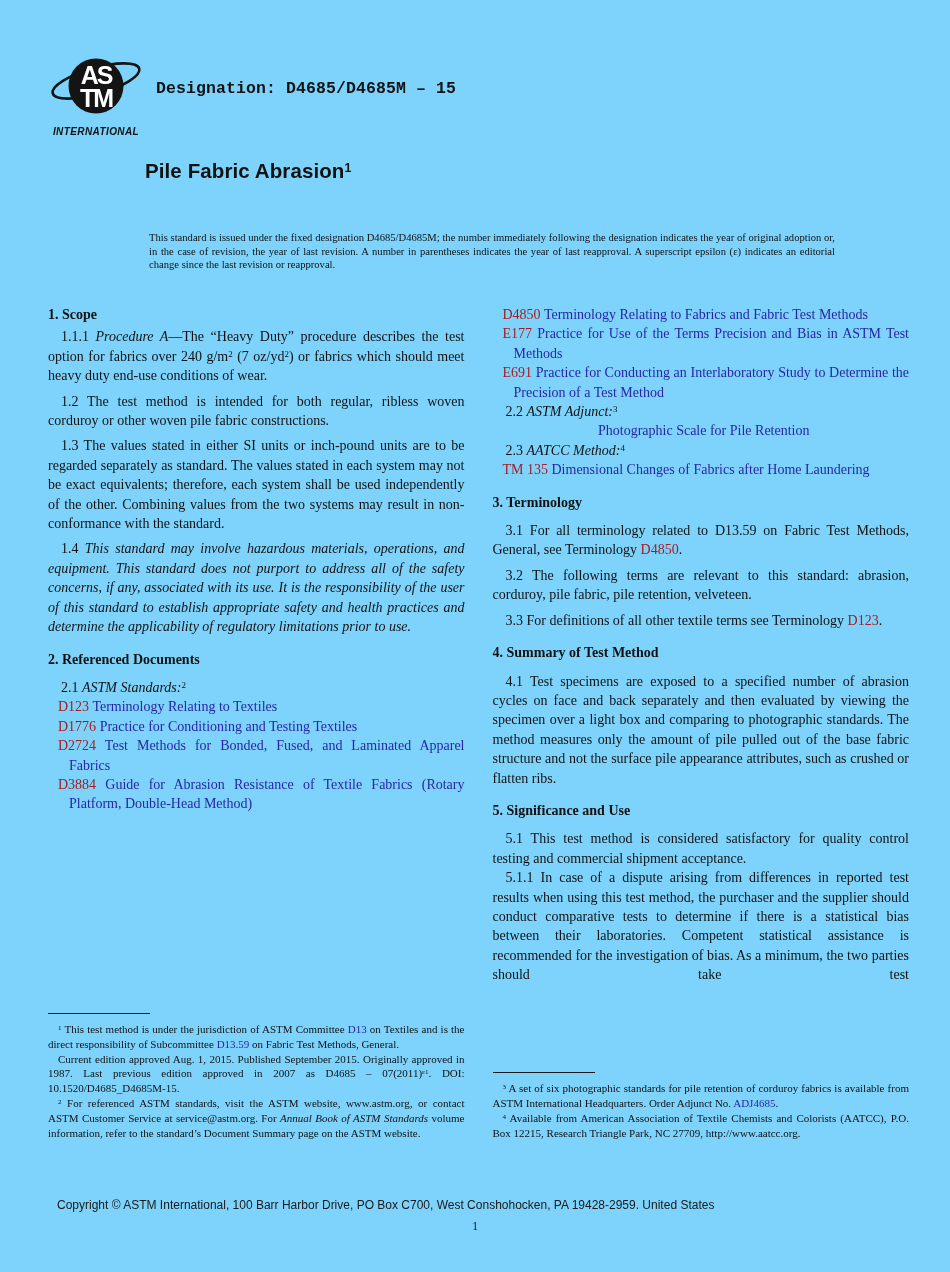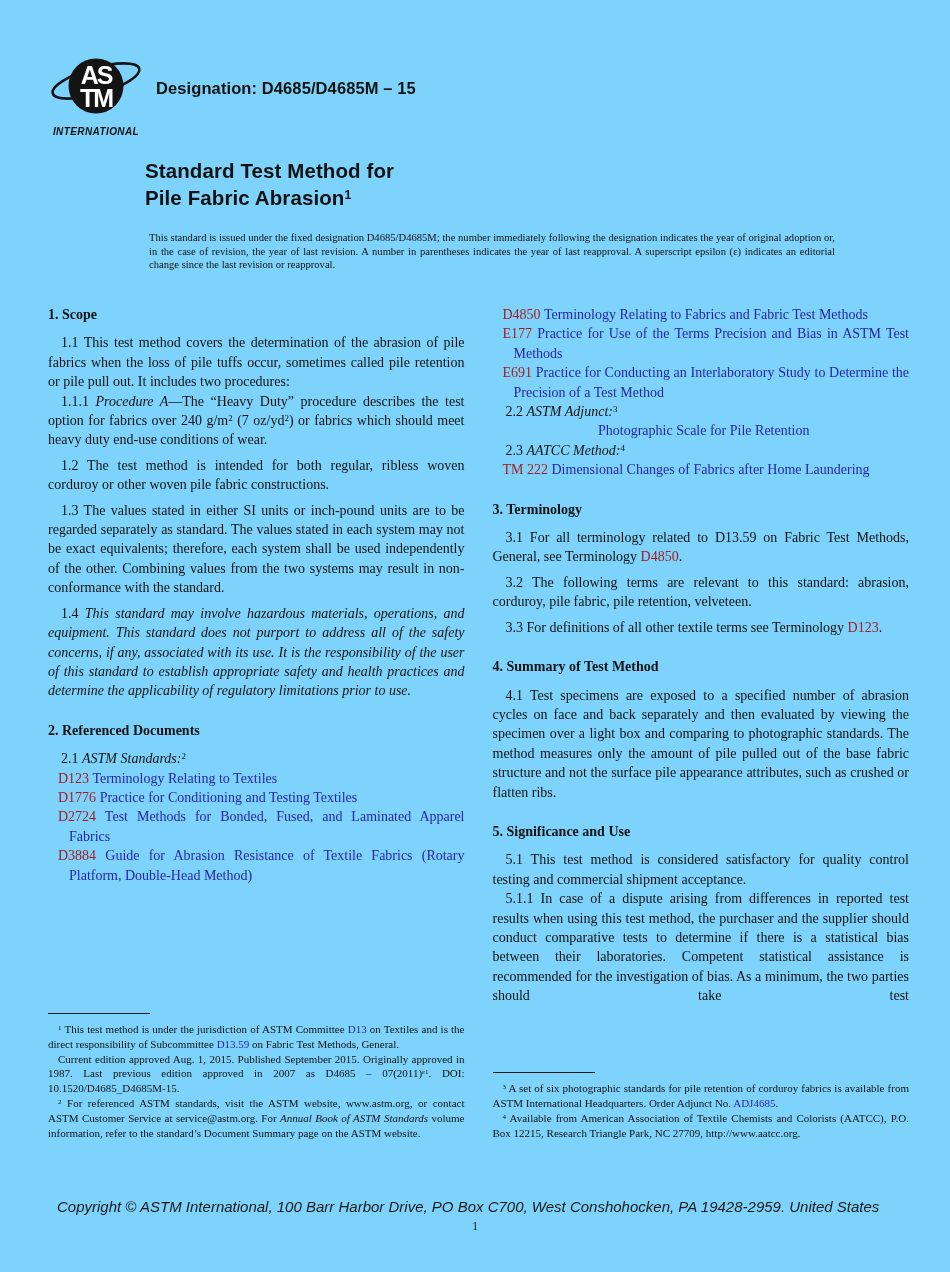--- a/index.html
+++ b/index.html
@@ -6,59 +6,59 @@
   * { box-sizing: border-box; }
   body { margin:0; background:#fff; }
   .page { position:relative; width:950px; height:1272px; background:#7dd3fc;
           font-family:"Liberation Serif", serif; color:var(--ink); overflow:hidden; }
 
   
   .header { position:absolute; left:48px; top:55px; display:flex; align-items:flex-start; }
   .logo { width:96px; text-align:center; }
   .logo-intl { font-family:"Liberation Sans", sans-serif; font-weight:bold; font-style:italic;
                font-size:10px; letter-spacing:0.4px; margin-top:1px; }
-  .designation { font-family:Liberation Sans, sans-serif; font-weight:bold;
+  .designation { font-family:Liberation Mono, monospace; font-weight:bold;
                  font-size:16.5px; margin:24px 0 0 12px; letter-spacing:0.1px; }
 
   
   .title-block { position:absolute; left:145px; top:157px; font-family:"Liberation Sans", sans-serif;
                  font-weight:bold; font-size:20.5px; line-height:27px; letter-spacing:0.1px; }
   .title-block sup { font-size:60%; position:relative; top:-0.5em; vertical-align:baseline; }
 
   
   .disclaimer { position:absolute; left:149px; top:231px; width:686px;
                 font-size:10.6px; line-height:13.6px; text-align:justify; }
 
   
   .columns { position:absolute; left:48px; top:305px; width:861px; height:836px;
              display:flex; gap:28px; }
   .col { flex:1; display:flex; flex-direction:column; font-size:14px; line-height:19.4px;
          text-align:justify; }
   .blk { margin:0; }
-  .blk.h  { font-weight:bold; margin-top:20px; margin-bottom:3px; text-align:left; }
+  .blk.h  { font-weight:bold; margin-top:13px; margin-bottom:3px; text-align:left; }
   .blk.p  { text-indent:13px; margin-top:6px; }
   .blk.pc { text-indent:13px; margin-top:0; }
   .blk.ref { padding-left:21px; text-indent:-11px; margin-top:0; }
   .blk.refline { padding-left:6px; margin-top:0; text-align:center; }
   .blk.last { text-align-last:justify; }
   .col > .blk:first-child { margin-top:0; }
 
   sup, .sup { font-size:64%; position:relative; top:-0.45em; vertical-align:baseline; line-height:0; }
   .i { font-style:italic; }
   .red  { color:var(--red); }
   .blue { color:var(--blue); }
 
   
   .footnotes { margin-top:auto; font-size:11px; line-height:14.9px; }
   .fn-rule { width:102px; border-top:1.2px solid #1a1a1a; margin:0 0 8px 0; }
   .fn { text-indent:10px; }
 
   
   .copyright { position:absolute; left:57px; top:1198px; font-family:"Liberation Sans", sans-serif;
-               font-size:15px; color:#1a1a1a;font-style:italic; }
+               font-size:12px; color:#1a1a1a; }
   .pagenum { position:absolute; left:0; top:1220px; width:100%; text-align:center; font-size:11.5px; }
 </style>
 </head>
 <body>
 
 <div class="page">
 
   <div class="header">
     <div class="logo">
       <svg width="96" height="66" viewBox="0 0 96 66">
@@ -66,30 +66,28 @@
         <circle cx="48" cy="31" r="27.5" fill="#141414"></circle>
         <text x="48" y="29" text-anchor="middle" fill="#ffffff" font-family="Liberation Sans, sans-serif" font-weight="bold" font-size="25" letter-spacing="-2">AS</text>
         <text x="48" y="52" text-anchor="middle" fill="#ffffff" font-family="Liberation Sans, sans-serif" font-weight="bold" font-size="25" letter-spacing="-2">TM</text>
       </svg>
       <div class="logo-intl">INTERNATIONAL</div>
     </div>
     <div class="designation">Designation: D4685/D4685M – 15</div>
   </div>
 
   <div class="title-block">
-    <div>Standard Test Method for</div>
     <div><span>Pile Fabric Abrasion</span><sup>1</sup></div>
   </div>
 
   <div class="disclaimer">This standard is issued under the fixed designation D4685/D4685M; the number immediately following the designation indicates the year of original adoption or, in the case of revision, the year of last revision. A number in parentheses indicates the year of last reapproval. A superscript epsilon (ε) indicates an editorial change since the last revision or reapproval.</div>
 
   <div class="columns">
     <div class="col" id="col-left">
         <div class="blk h">1.  Scope</div>
-        <div class="blk p">1.1  This test method covers the determination of the abrasion of pile fabrics when the loss of pile tuffs occur, sometimes called pile retention or pile pull out. It includes two procedures:</div>
         <div class="blk pc">1.1.1  <span class="i">Procedure A</span>—The “Heavy Duty” procedure describes the test option for fabrics over 240 g/m<sup>2</sup> (7 oz/yd<sup>2</sup>) or fabrics which should meet heavy duty end-use conditions of wear.</div>
         <div class="blk p">1.2  The test method is intended for both regular, ribless woven corduroy or other woven pile fabric constructions.</div>
         <div class="blk p">1.3  The values stated in either SI units or inch-pound units are to be regarded separately as standard. The values stated in each system may not be exact equivalents; therefore, each system shall be used independently of the other. Combining values from the two systems may result in non-conformance with the standard.</div>
         <div class="blk p">1.4  <span class="i">This standard may involve hazardous materials, operations, and equipment. This standard does not purport to address all of the safety concerns, if any, associated with its use. It is the responsibility of the user of this standard to establish appropriate safety and health practices and determine the applicability of regulatory limitations prior to use.</span></div>
         <div class="blk h">2.  Referenced Documents</div>
         <div class="blk p">2.1  <span class="i">ASTM Standards:</span><sup>2</sup></div>
         <div class="blk ref"><span class="red">D123</span> <span class="blue">Terminology Relating to Textiles</span></div>
         <div class="blk ref"><span class="red">D1776</span> <span class="blue">Practice for Conditioning and Testing Textiles</span></div>
         <div class="blk ref"><span class="red">D2724</span> <span class="blue">Test Methods for Bonded, Fused, and Laminated Apparel Fabrics</span></div>
         <div class="blk ref"><span class="red">D3884</span> <span class="blue">Guide for Abrasion Resistance of Textile Fabrics (Rotary Platform, Double-Head Method)</span></div>
@@ -100,21 +98,21 @@
           <div class="fn"><sup>2</sup> For referenced ASTM standards, visit the ASTM website, www.astm.org, or contact ASTM Customer Service at service@astm.org. For <span class="i">Annual Book of ASTM Standards</span> volume information, refer to the standard’s Document Summary page on the ASTM website.</div>
         </div>
       </div>
     <div class="col" id="col-right">
         <div class="blk ref"><span class="red">D4850</span> <span class="blue">Terminology Relating to Fabrics and Fabric Test Methods</span></div>
         <div class="blk ref"><span class="red">E177</span> <span class="blue">Practice for Use of the Terms Precision and Bias in ASTM Test Methods</span></div>
         <div class="blk ref"><span class="red">E691</span> <span class="blue">Practice for Conducting an Interlaboratory Study to Determine the Precision of a Test Method</span></div>
         <div class="blk pc">2.2  <span class="i">ASTM Adjunct:</span><sup>3</sup></div>
         <div class="blk refline"><span class="blue">Photographic Scale for Pile Retention</span></div>
         <div class="blk pc">2.3  <span class="i">AATCC Method:</span><sup>4</sup></div>
-        <div class="blk ref"><span class="red">TM 222</span> <span class="blue">Dimensional Changes of Fabrics after Home Laundering</span></div>
+        <div class="blk ref"><span class="red">TM 135</span> <span class="blue">Dimensional Changes of Fabrics after Home Laundering</span></div>
         <div class="blk h">3.  Terminology</div>
         <div class="blk p">3.1  For all terminology related to D13.59 on Fabric Test Methods, General, see Terminology <span class="red">D4850</span>.</div>
         <div class="blk p">3.2  The following terms are relevant to this standard: abrasion, corduroy, pile fabric, pile retention, velveteen.</div>
         <div class="blk p">3.3  For definitions of all other textile terms see Terminology <span class="red">D123</span>.</div>
         <div class="blk h">4.  Summary of Test Method</div>
         <div class="blk p">4.1  Test specimens are exposed to a specified number of abrasion cycles on face and back separately and then evaluated by viewing the specimen over a light box and comparing to photographic standards. The method measures only the amount of pile pulled out of the base fabric structure and not the surface pile appearance attributes, such as crushed or flatten ribs.</div>
         <div class="blk h">5.  Significance and Use</div>
         <div class="blk p">5.1  This test method is considered satisfactory for quality control testing and commercial shipment acceptance.</div>
         <div class="blk pc last">5.1.1  In case of a dispute arising from differences in reported test results when using this test method, the purchaser and the supplier should conduct comparative tests to determine if there is a statistical bias between their laboratories. Competent statistical assistance is recommended for the investigation of bias. As a minimum, the two parties should take test</div>
         <div class="footnotes">

